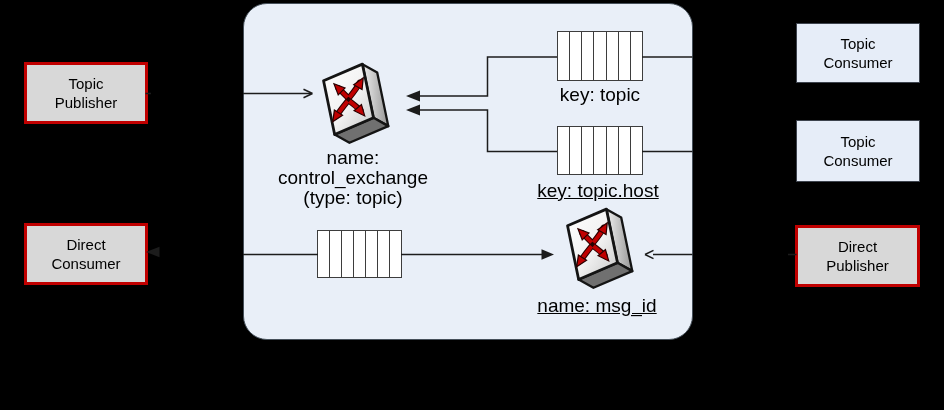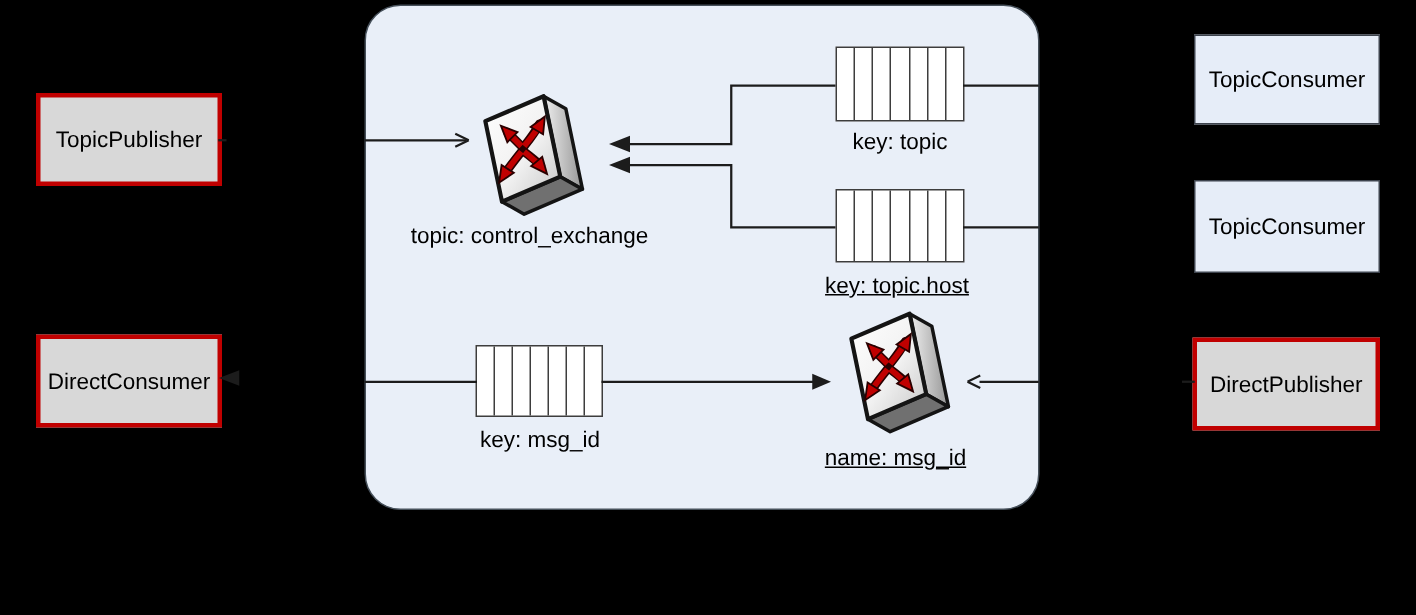--- a/index.html
+++ b/index.html
@@ -1,27 +1,27 @@
 <!DOCTYPE html>
 <html><head>
 <meta charset="utf-8">
 <style>
   html,body{margin:0;padding:0;background:#000;}
   .canvas{position:relative;width:944px;height:410px;background:#000;overflow:hidden;
           font-family:"Liberation Sans",sans-serif;color:#000;}
   .broker{position:absolute;left:243px;top:3px;width:450px;height:337px;
           background:#e9eff8;border:1.5px solid #46505a;border-radius:24px;box-sizing:border-box;}
-  .box{position:absolute;display:flex;flex-direction:row;align-items:center;justify-content:center;
+  .box{position:absolute;display:flex;flex-direction:column;align-items:center;justify-content:center;
        font-size:15px;line-height:19px;text-align:center;box-sizing:border-box;}
   .box.redbox{background:#d8d8d8;border:3px solid #c00000;}
   .box.bluebox{background:#e6edf8;border:1.5px solid #3d434d;}
   .queue{position:absolute;display:flex;background:#ffffff;border:1.6px solid #3d3d3d;box-sizing:border-box;}
   .queue .cell{flex:1;border-right:1.3px solid #3d3d3d;}
   .queue .cell:last-child{border-right:none;}
-  .lbl{position:absolute;font-size:15px;line-height:20px;text-align:center;}
+  .lbl{position:absolute;font-size:19px;line-height:20px;text-align:center;}
   .overlay{position:absolute;left:0;top:0;z-index:5;pointer-events:none;}
   .icon-wrap{position:absolute;z-index:4;}
   .z1{z-index:1}.z3{z-index:3}
 </style>
 </head>
 <body>
 
 <div class="canvas">
 
   <div class="broker"></div>
@@ -74,21 +74,20 @@
       <span class="cell"></span>
       <span class="cell"></span>
       <span class="cell"></span>
       <span class="cell"></span>
       <span class="cell"></span>
       <span class="cell"></span>
     </div>
 
   <div class="lbl z3" style="left:540px;top:85px;width:120px;">key: topic</div>
   <div class="lbl z3" style="left:533px;top:181px;width:130px;text-decoration:underline;">key: topic.host</div>
-  <div class="lbl z3" style="left:300px;top:284px;width:120px;">key: msg_id</div>
 
   <svg class="icon-wrap" style="left:318px;top:58px;" width="74" height="90" viewBox="0 0 80 96">
     <defs>
       <linearGradient id="gFront" x1="0" y1="0" x2="1" y2="1">
         <stop offset="0" stop-color="#ffffff"></stop>
           <stop offset="0.55" stop-color="#f1f1f1"></stop>
           <stop offset="1" stop-color="#c6c6c6"></stop>
       </linearGradient>
       <linearGradient id="gSide" x1="0" y1="0" x2="1" y2="0">
         <stop offset="0" stop-color="#efefef"></stop>
@@ -116,21 +115,22 @@
       </g>
     </defs>
     <use href="#exchange3d"></use>
   </svg>
 
   <svg class="icon-wrap" style="left:562px;top:203px;" width="74" height="90" viewBox="0 0 80 96">
     <use href="#exchange3d"></use>
   </svg>
 
   <div class="lbl z3" style="left:253px;top:148px;width:200px;">
-    <div>topic: control_exchange</div>
+    <div>name: control_exchange</div>
+    <div>(type: topic)</div>
   </div>
   <div class="lbl z3" style="left:497px;top:296px;width:200px;text-decoration:underline;">
     <div>name: msg_id</div>
   </div>
 
   <svg class="overlay" width="944" height="410" viewBox="0 0 944 410">
     <g fill="none" stroke="#1c1c1c" stroke-width="1.5">
 
       <path d="M145.5,93.5 H151"></path>
       <path d="M243,93.5 H311"></path>

